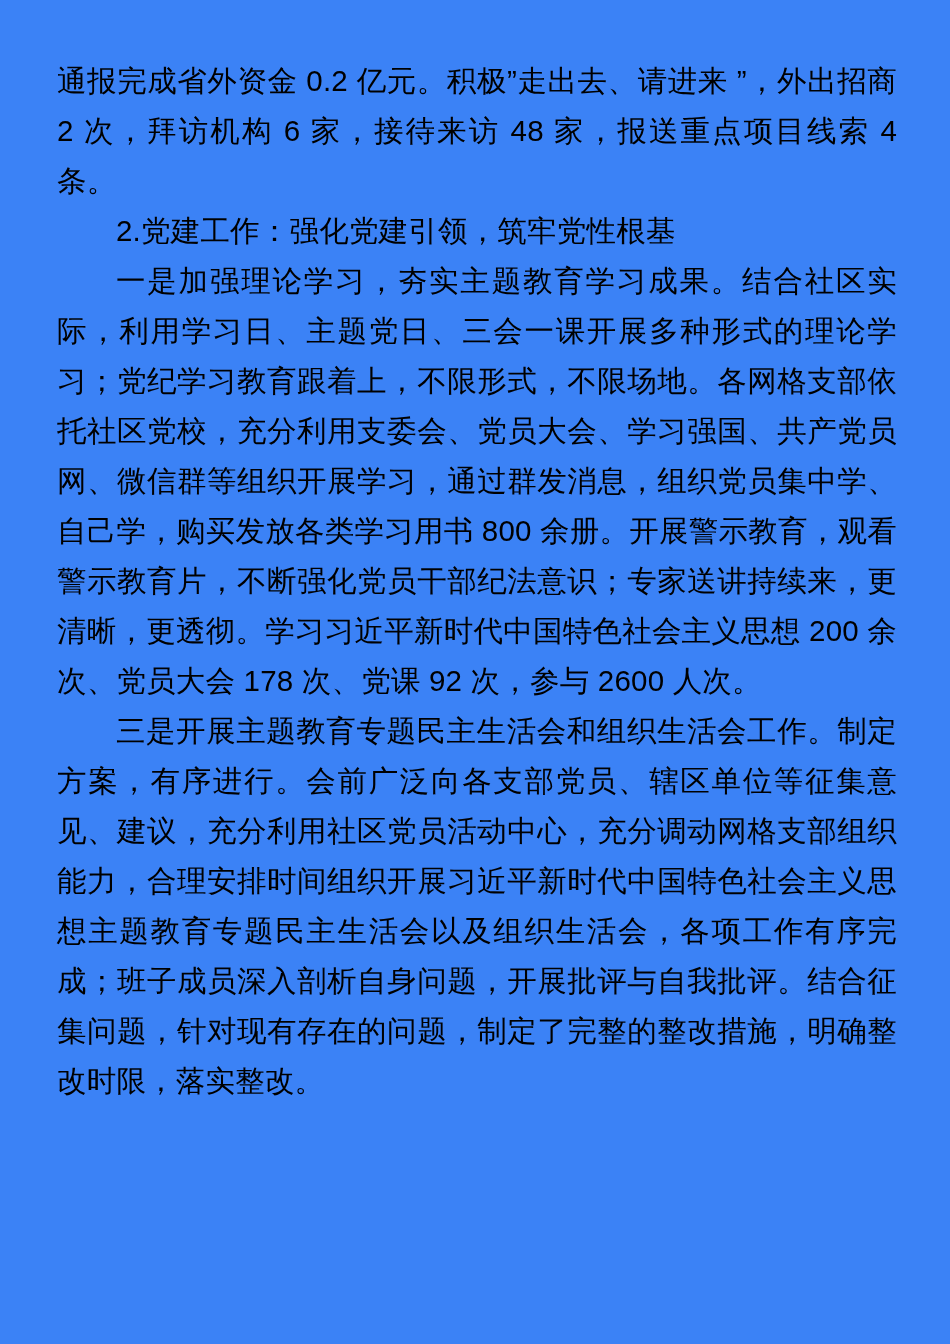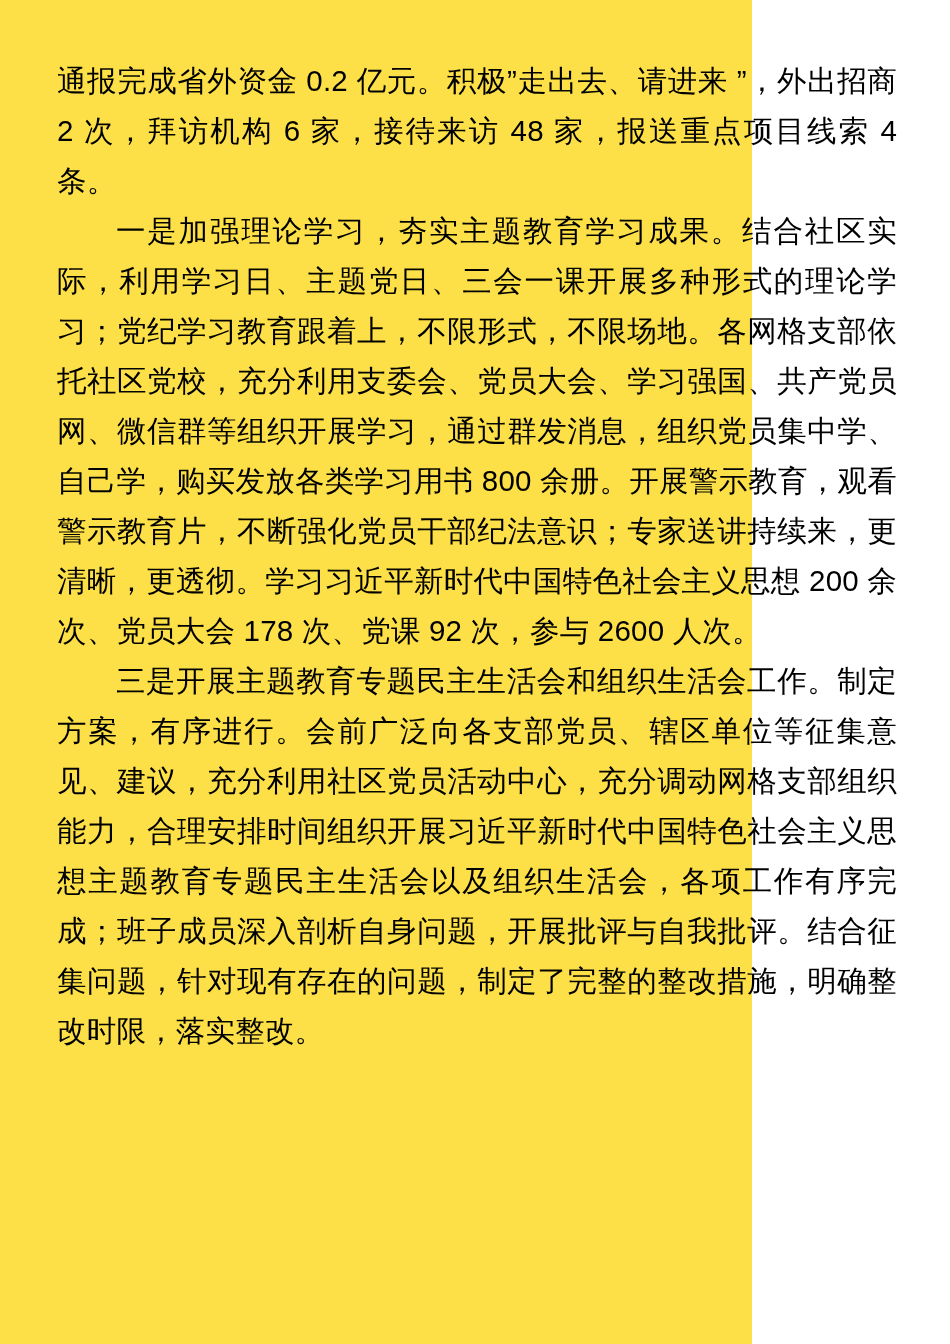--- a/index.html
+++ b/index.html
@@ -9,23 +9,23 @@
   }
   body {
     width: 950px;
     height: 1344px;
     overflow: hidden;
     font-family: "Liberation Sans", "DejaVu Sans", sans-serif;
     color: #000000;
   }
   .page {
     position: relative;
-    width: 752px;
+    width: 950px;
     height: 1344px;
-    background: #fde047;
+    background: #3b82f6;
     box-sizing: border-box;
     padding: 56px 55px 0 57px;
   }
   .doc-body {
     width: 840px;
   }
   p.para {
     margin: 0;
     padding: 0;
     font-size: 29.5px;
@@ -51,20 +51,21 @@
   }
 </style>
 </head>
 <body>
 
 <div class="page">
   <div class="doc-body">
 
     <p class="para noindent">通报完成省外资金 0.2 亿元。积极”走出去、请进来 ”，外出招商 2 次，拜访机构 6 家，接待来访 48 家，报送重点项目线索 4 条。</p>
 
+    <p class="para heading">2.党建工作：强化党建引领，筑牢党性根基</p>
 
     <p class="para indent">一是加强理论学习，夯实主题教育学习成果。结合社区实际，利用学习日、主题党日、三会一课开展多种形式的理论学习；党纪学习教育跟着上，不限形式，不限场地。各网格支部依托社区党校，充分利用支委会、党员大会、学习强国、共产党员网、微信群等组织开展学习，通过群发消息，组织党员集中学、自己学，购买发放各类学习用书 800 余册。开展警示教育，观看警示教育片，不断强化党员干部纪法意识；专家送讲持续来，更清晰，更透彻。学习习近平新时代中国特色社会主义思想 200 余次、党员大会 178 次、党课 92 次，参与 2600 人次。</p>
 
 
     <p class="para indent">三是开展主题教育专题民主生活会和组织生活会工作。制定方案，有序进行。会前广泛向各支部党员、辖区单位等征集意见、建议，充分利用社区党员活动中心，充分调动网格支部组织能力，合理安排时间组织开展习近平新时代中国特色社会主义思想主题教育专题民主生活会以及组织生活会，各项工作有序完成；班子成员深入剖析自身问题，开展批评与自我批评。结合征集问题，针对现有存在的问题，制定了完整的整改措施，明确整改时限，落实整改。</p>
 
   </div>
 </div>
 
 </body></html>

